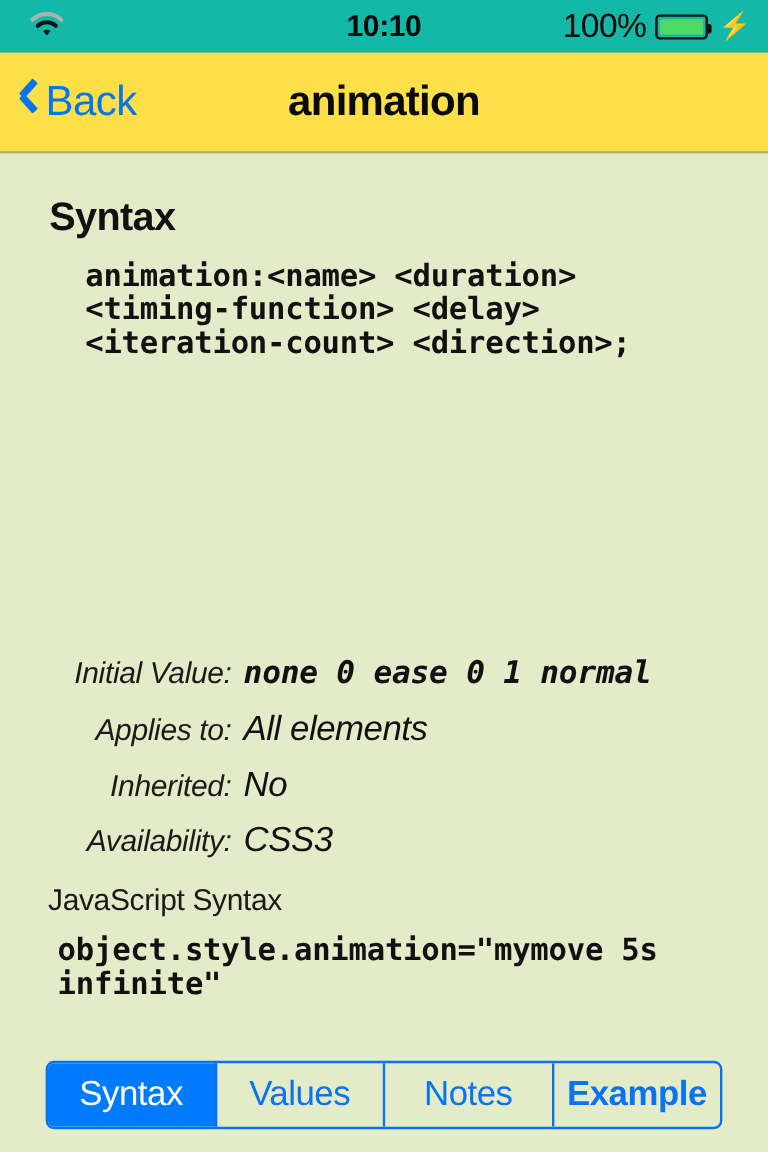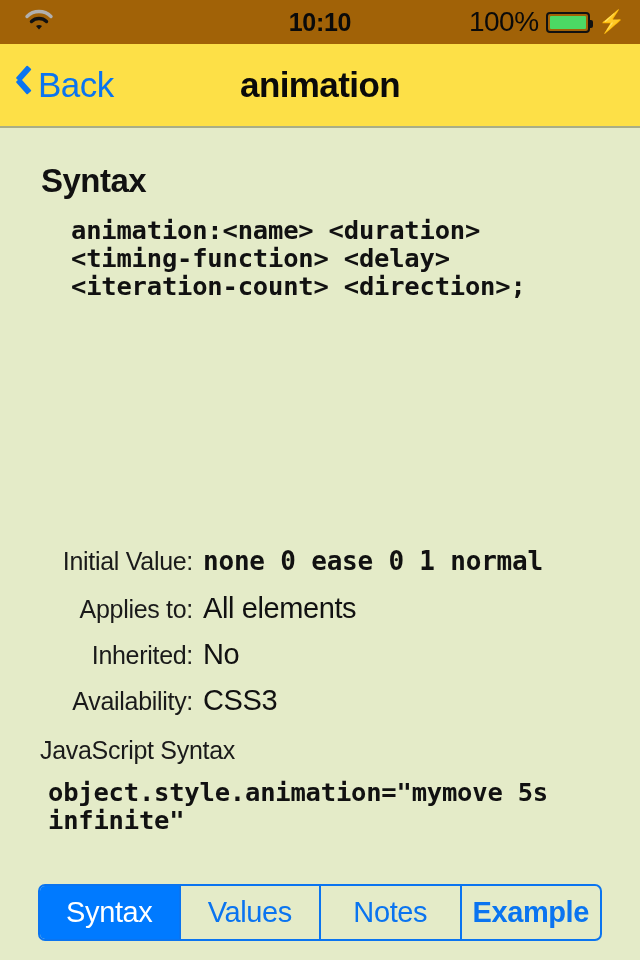--- a/index.html
+++ b/index.html
@@ -12,21 +12,21 @@
     overflow: hidden;
     background: #E4EBC8;
     font-family: "Liberation Sans", sans-serif;
     -webkit-font-smoothing: antialiased;
   }
 
   
   .status-bar {
     position: relative;
     height: 44px;
-    background: #a16207;
+    background: #14b8a6;
     display: flex;
     align-items: center;
   }
   .status-left {
     position: absolute;
     left: 24px;
     top: 0;
     height: 44px;
     display: flex;
     align-items: center;
@@ -196,20 +196,21 @@
   .props {
     position: absolute;
     left: 0;
     top: 418px;
     width: 100%;
   }
   .prop-row {
     display: flex;
     align-items: baseline;
     height: 46px;
+    font-style: italic;
   }
   .prop-label {
     width: 193px;
     text-align: right;
     font-size: 25px;
     color: #1a1a1a;
     letter-spacing: -0.3px;
   }
   .prop-value {
     margin-left: 10px;

